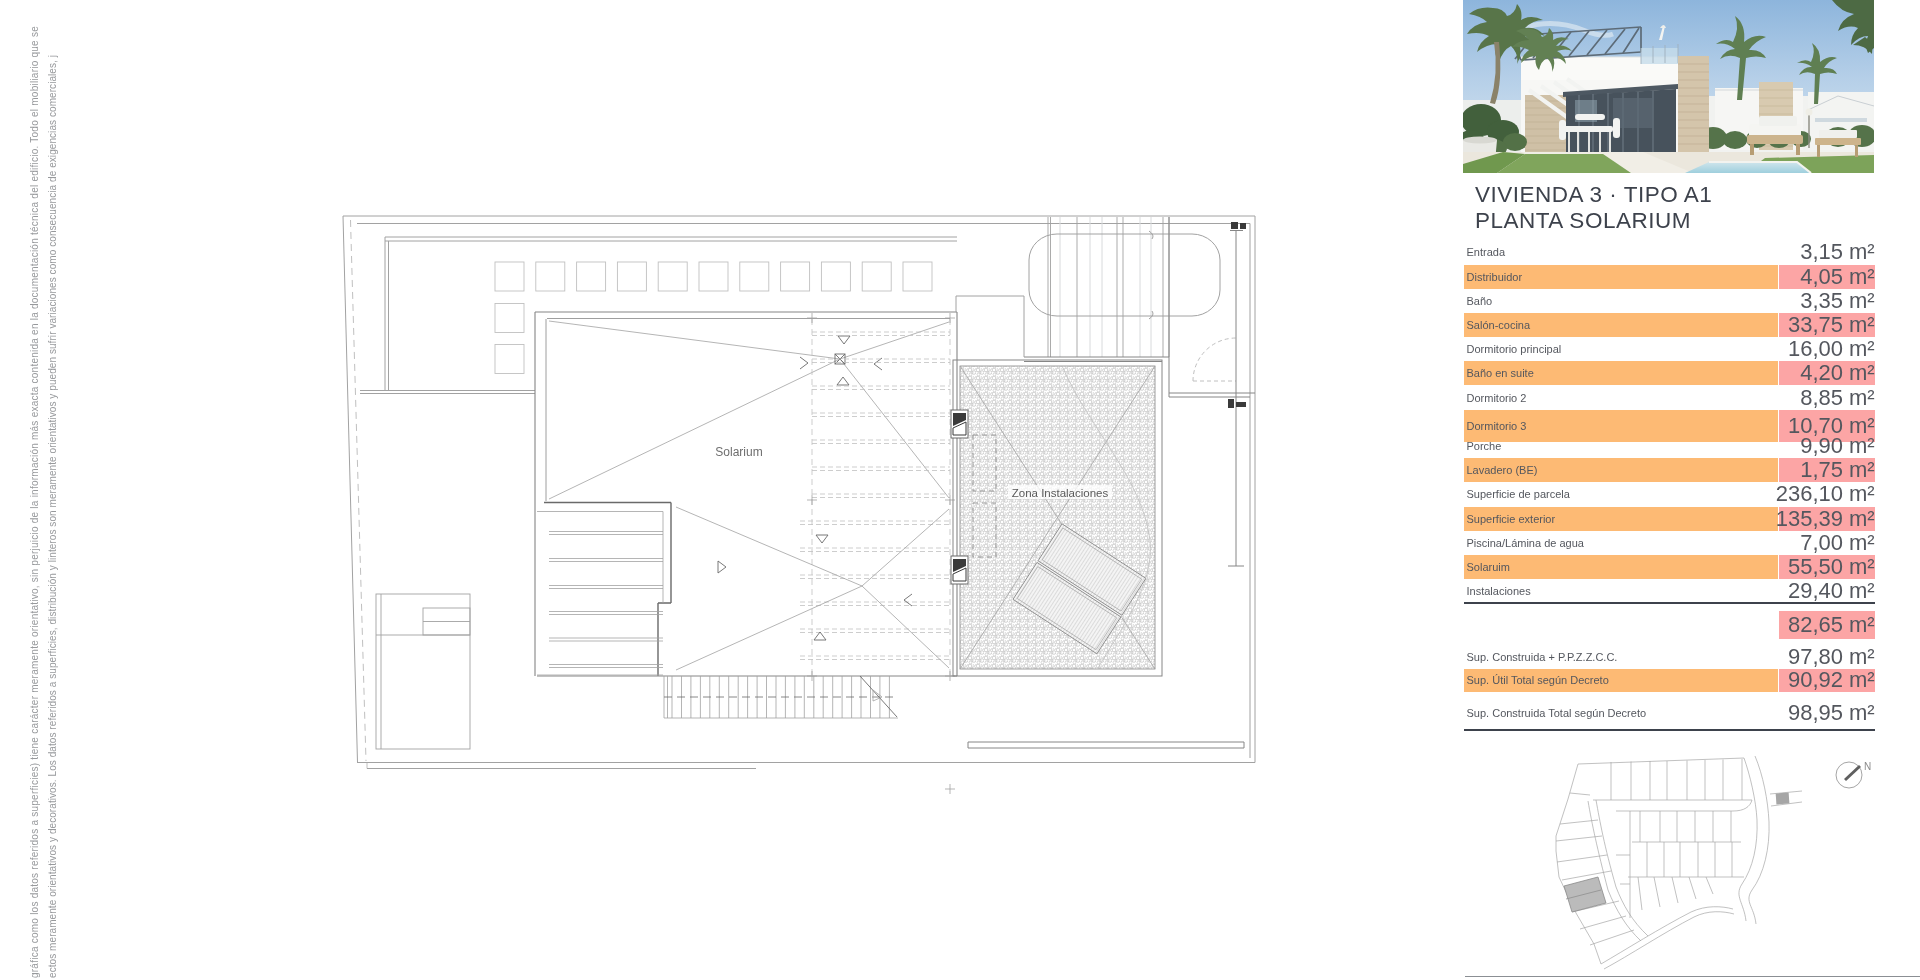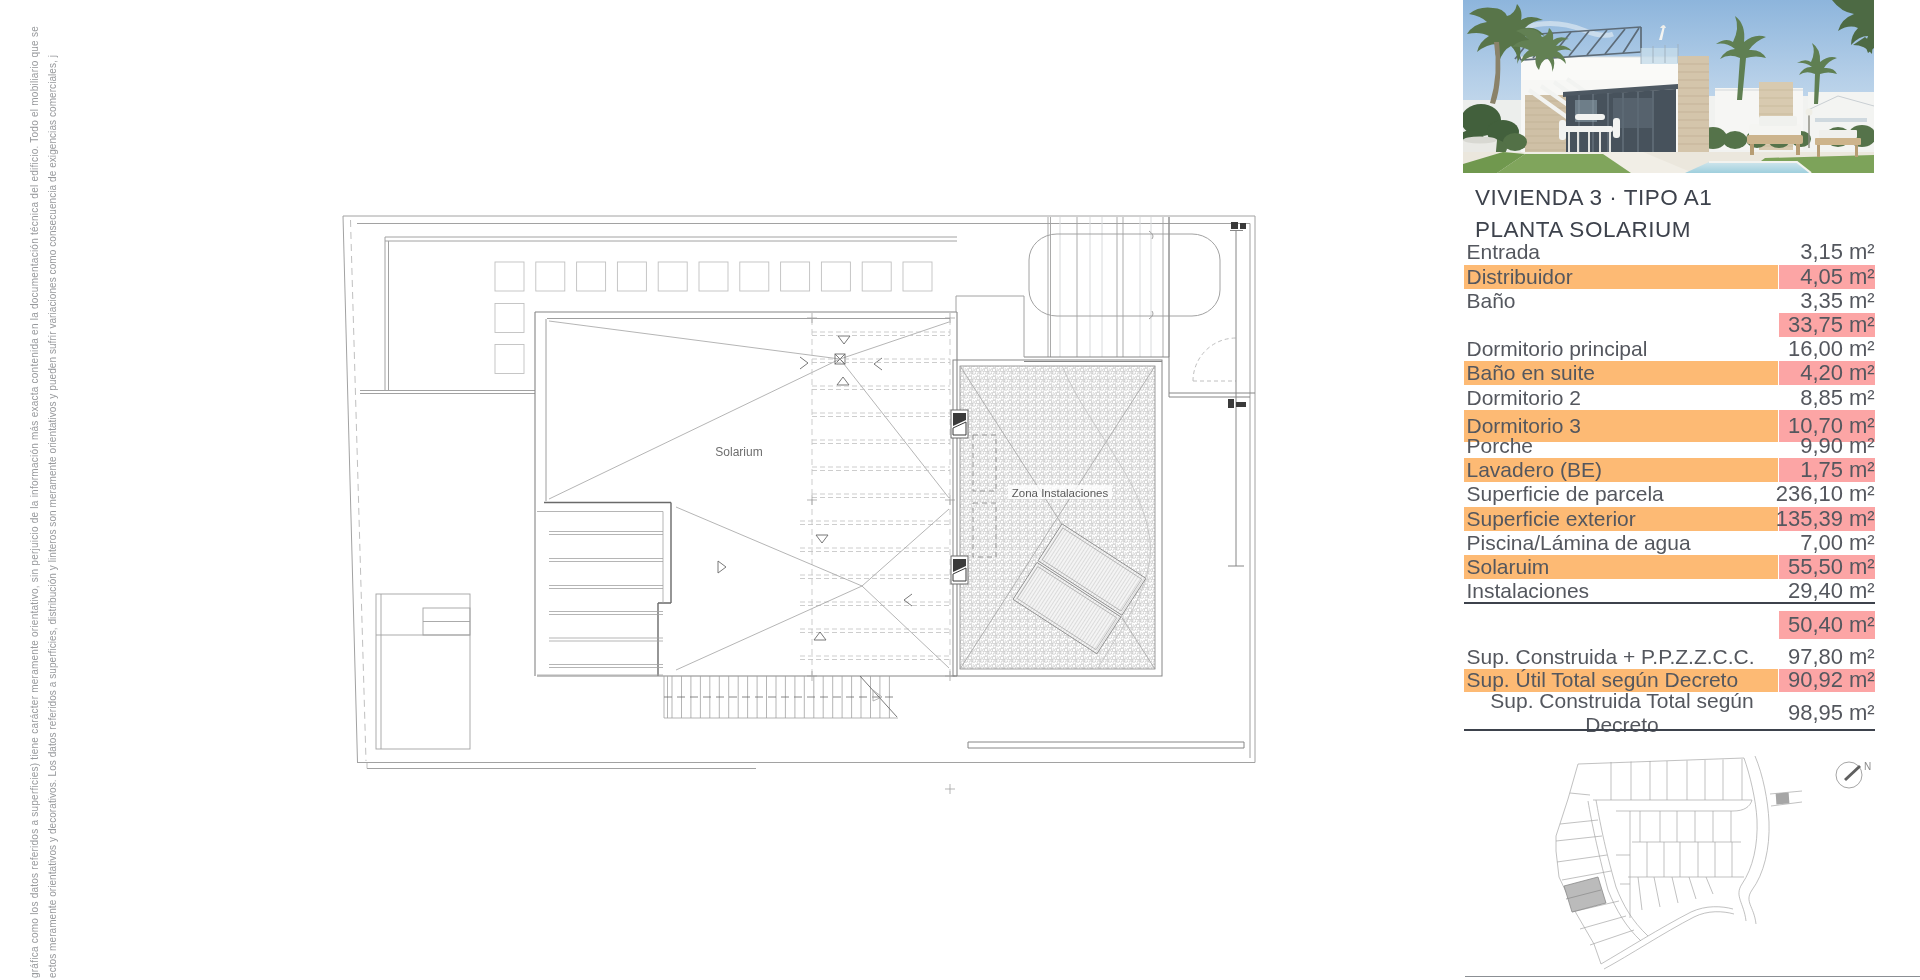--- a/index.html
+++ b/index.html
@@ -1,20 +1,20 @@
 <!DOCTYPE html>
 <html><head><meta charset="utf-8">
 <style>
 html,body{margin:0;padding:0;background:#ffffff;width:1920px;height:980px;overflow:hidden;font-family:"Liberation Sans",sans-serif;}
 #sheet{position:absolute;left:0;top:0;width:1920px;height:980px;}
 .mtx{position:absolute;transform-origin:0 0;transform:rotate(-90deg);white-space:nowrap;font-size:10px;letter-spacing:0.28px;color:#97999c;}
-#title{position:absolute;left:1475px;top:182px;font-size:22.5px;line-height:32px;letter-spacing:0.5px;color:#3d424c;font-weight:400;}
+#title{position:absolute;left:1475px;top:182px;font-size:22.5px;line-height:26px;letter-spacing:0.5px;color:#3d424c;font-weight:400;}
 #tbl{position:absolute;left:0;top:0;}
 .row{position:absolute;left:1464px;width:411px;}
-.row .lc{position:absolute;left:0;top:0;bottom:0;width:311px;padding-left:2.5px;display:flex;align-items:center;font-size:21px;color:#54575e;text-align:center;}
+.row .lc{position:absolute;left:0;top:0;bottom:0;width:311px;padding-left:2.5px;display:flex;align-items:center;font-size:11px;color:#54575e;text-align:center;}
 .row .vc{position:absolute;left:315px;top:0;bottom:0;width:96px;font-size:22px;color:#54575e;}
 .row.g .lc{background:#fdba74;}
 .row.g .vc{background:#fca5a5;}
 .vc .num{position:absolute;right:32px;top:50%;transform:translateY(-50%);}
 .vc .unit{position:absolute;left:70px;top:50%;transform:translateY(-50%);}
 .thick{position:absolute;left:1464px;width:411px;height:2.6px;background:#3d424c;}
 #brule{position:absolute;left:1465px;top:976px;width:455px;height:1px;background:#8b8f94;}
 </style></head>
 <body>
 
@@ -453,20 +453,21 @@
 
 <div class="row" style="top:288.7px;height:24.2px">
         <div class="lc">Baño</div>
         <div class="vc">
           <span class="num">3,35</span>
           <span class="unit">m²</span>
         </div>
       </div>
 
 <div class="row g" style="top:312.9px;height:24.2px">
+        <div class="lc">Salón-cocina</div>
         <div class="vc">
           <span class="num">33,75</span>
           <span class="unit">m²</span>
         </div>
       </div>
 
 <div class="row" style="top:337.1px;height:24.2px">
         <div class="lc">Dormitorio principal</div>
         <div class="vc">
           <span class="num">16,00</span>
@@ -549,21 +550,21 @@
 <div class="row" style="top:579.1px;height:24.2px">
         <div class="lc">Instalaciones</div>
         <div class="vc">
           <span class="num">29,40</span>
           <span class="unit">m²</span>
         </div>
       </div>
 
 <div class="row g" style="top:611.0px;height:27.5px">
         <div class="vc">
-          <span class="num">50,40</span>
+          <span class="num">82,65</span>
           <span class="unit">m²</span>
         </div>
       </div>
 
 <div class="row" style="top:645.0px;height:23.0px">
         <div class="lc">Sup. Construida + P.P.Z.Z.C.C.</div>
         <div class="vc">
           <span class="num">97,80</span>
           <span class="unit">m²</span>
         </div>

